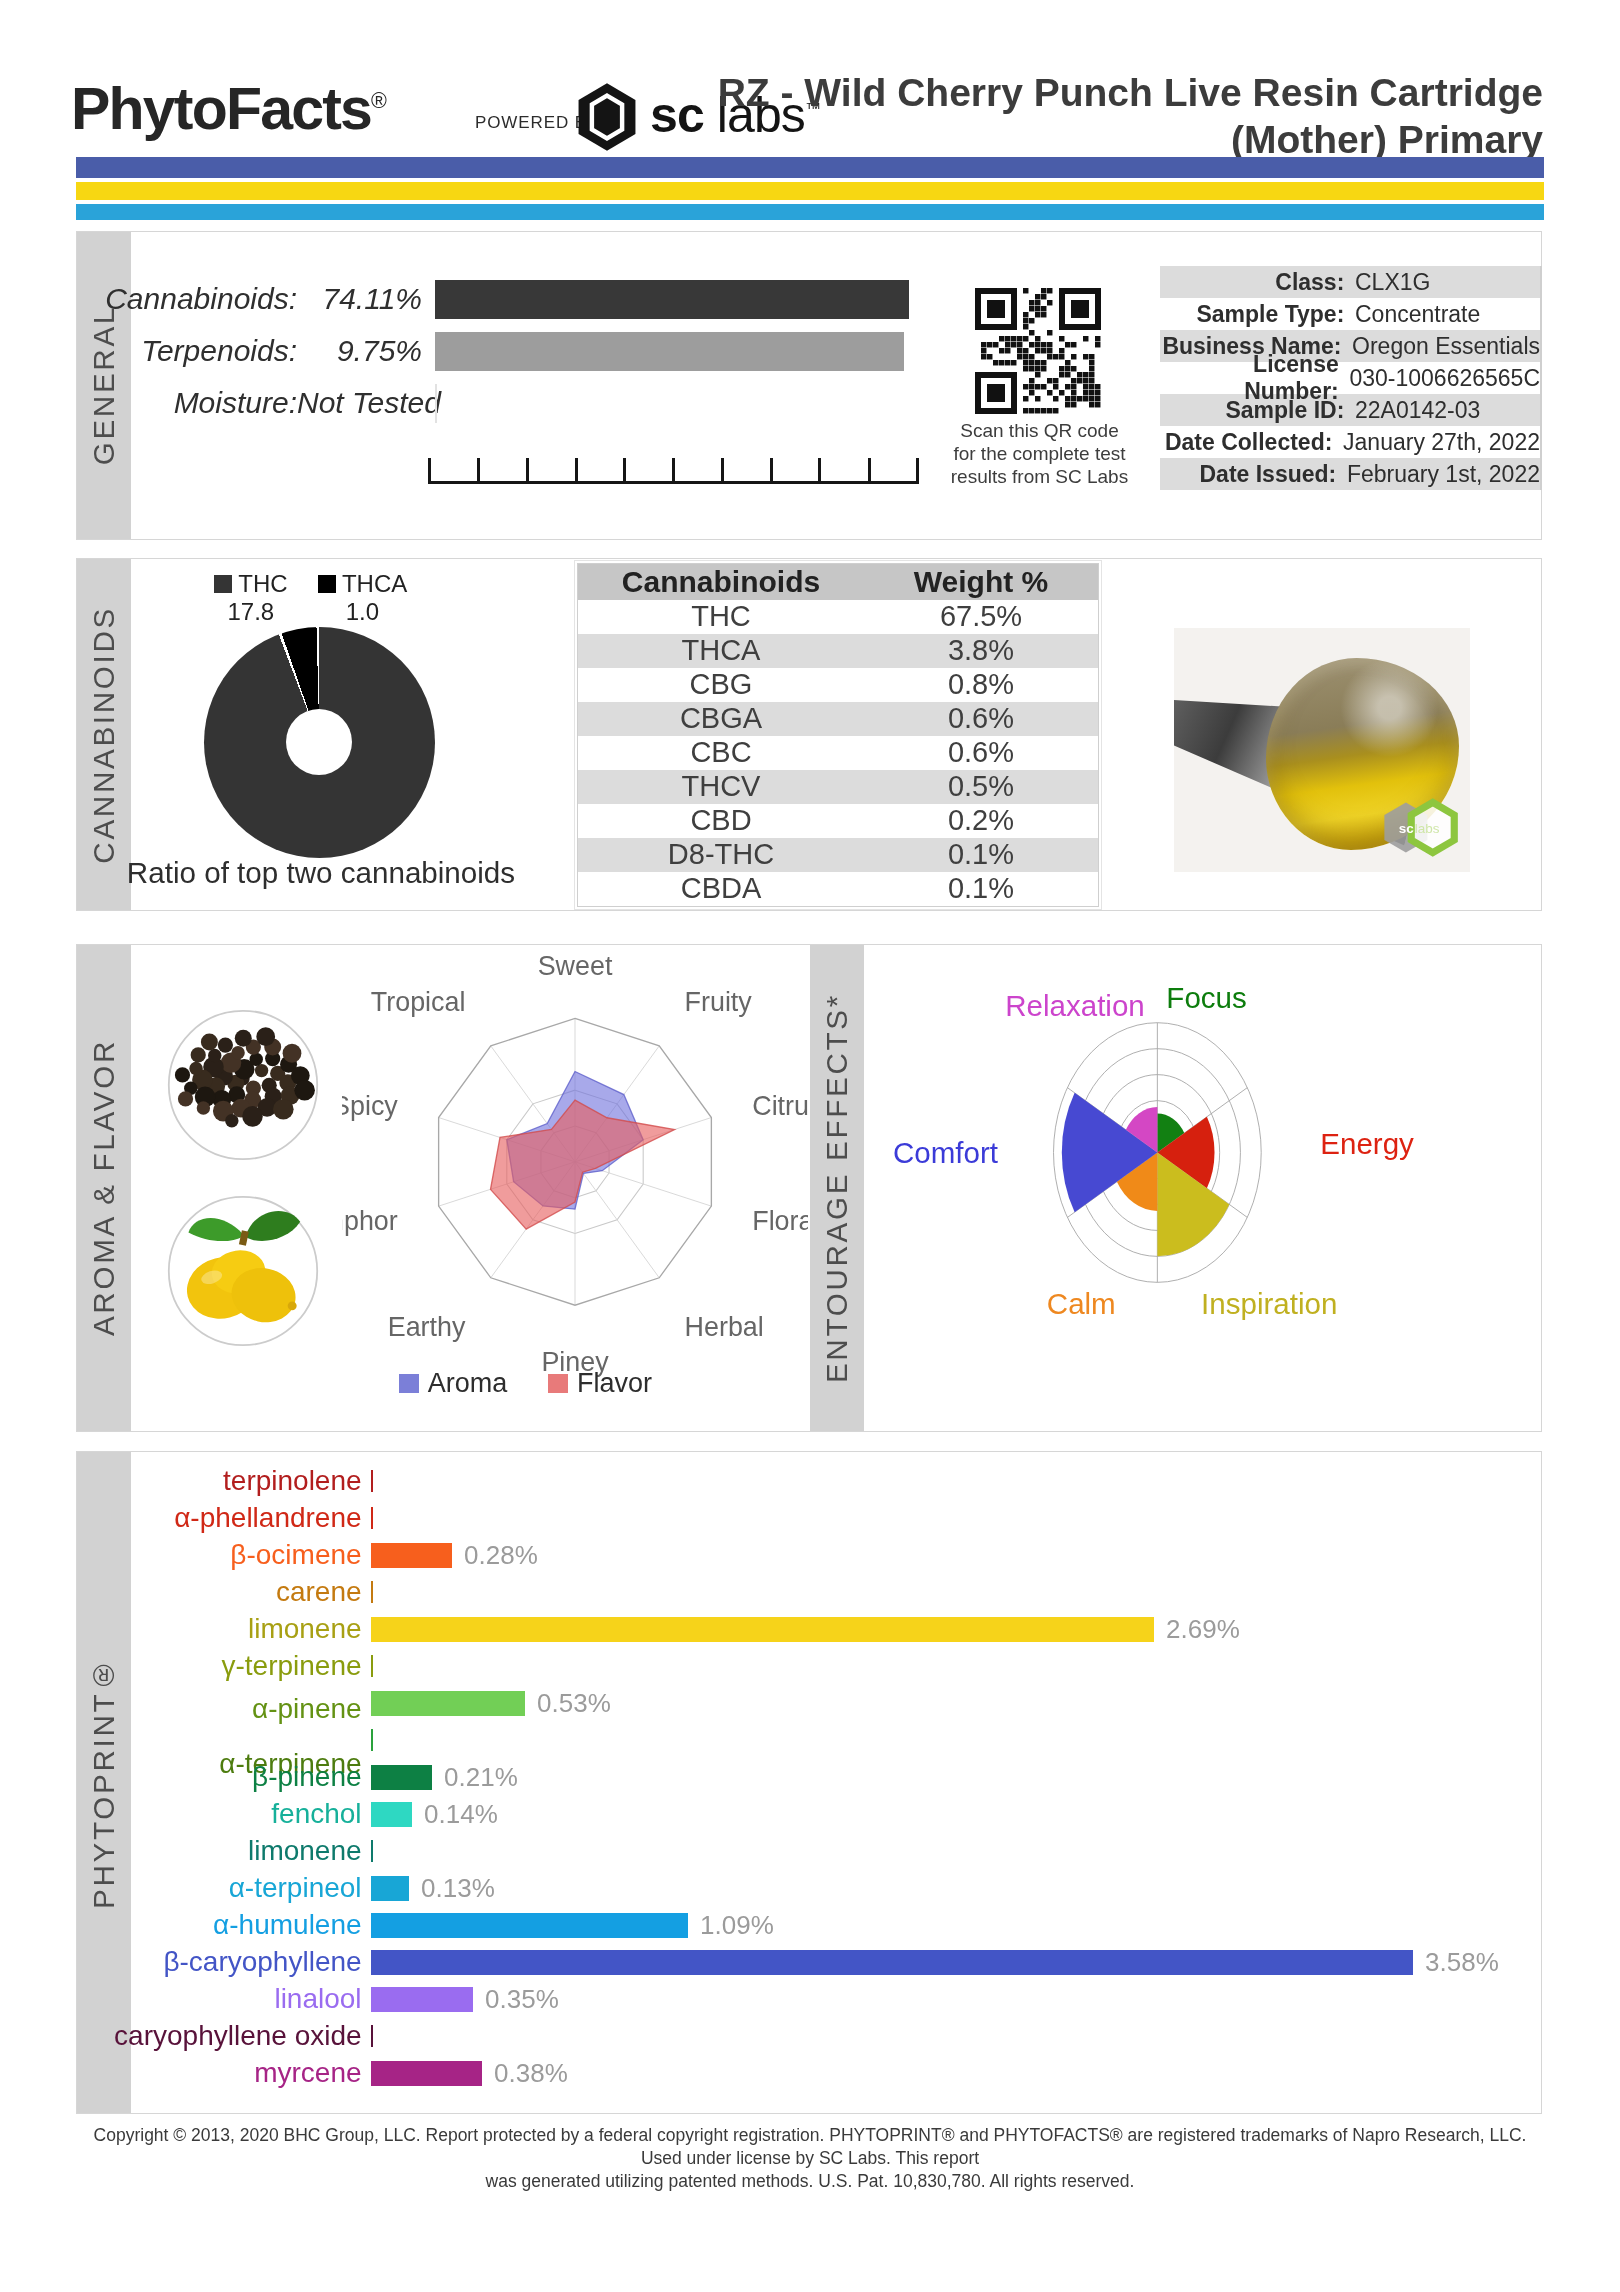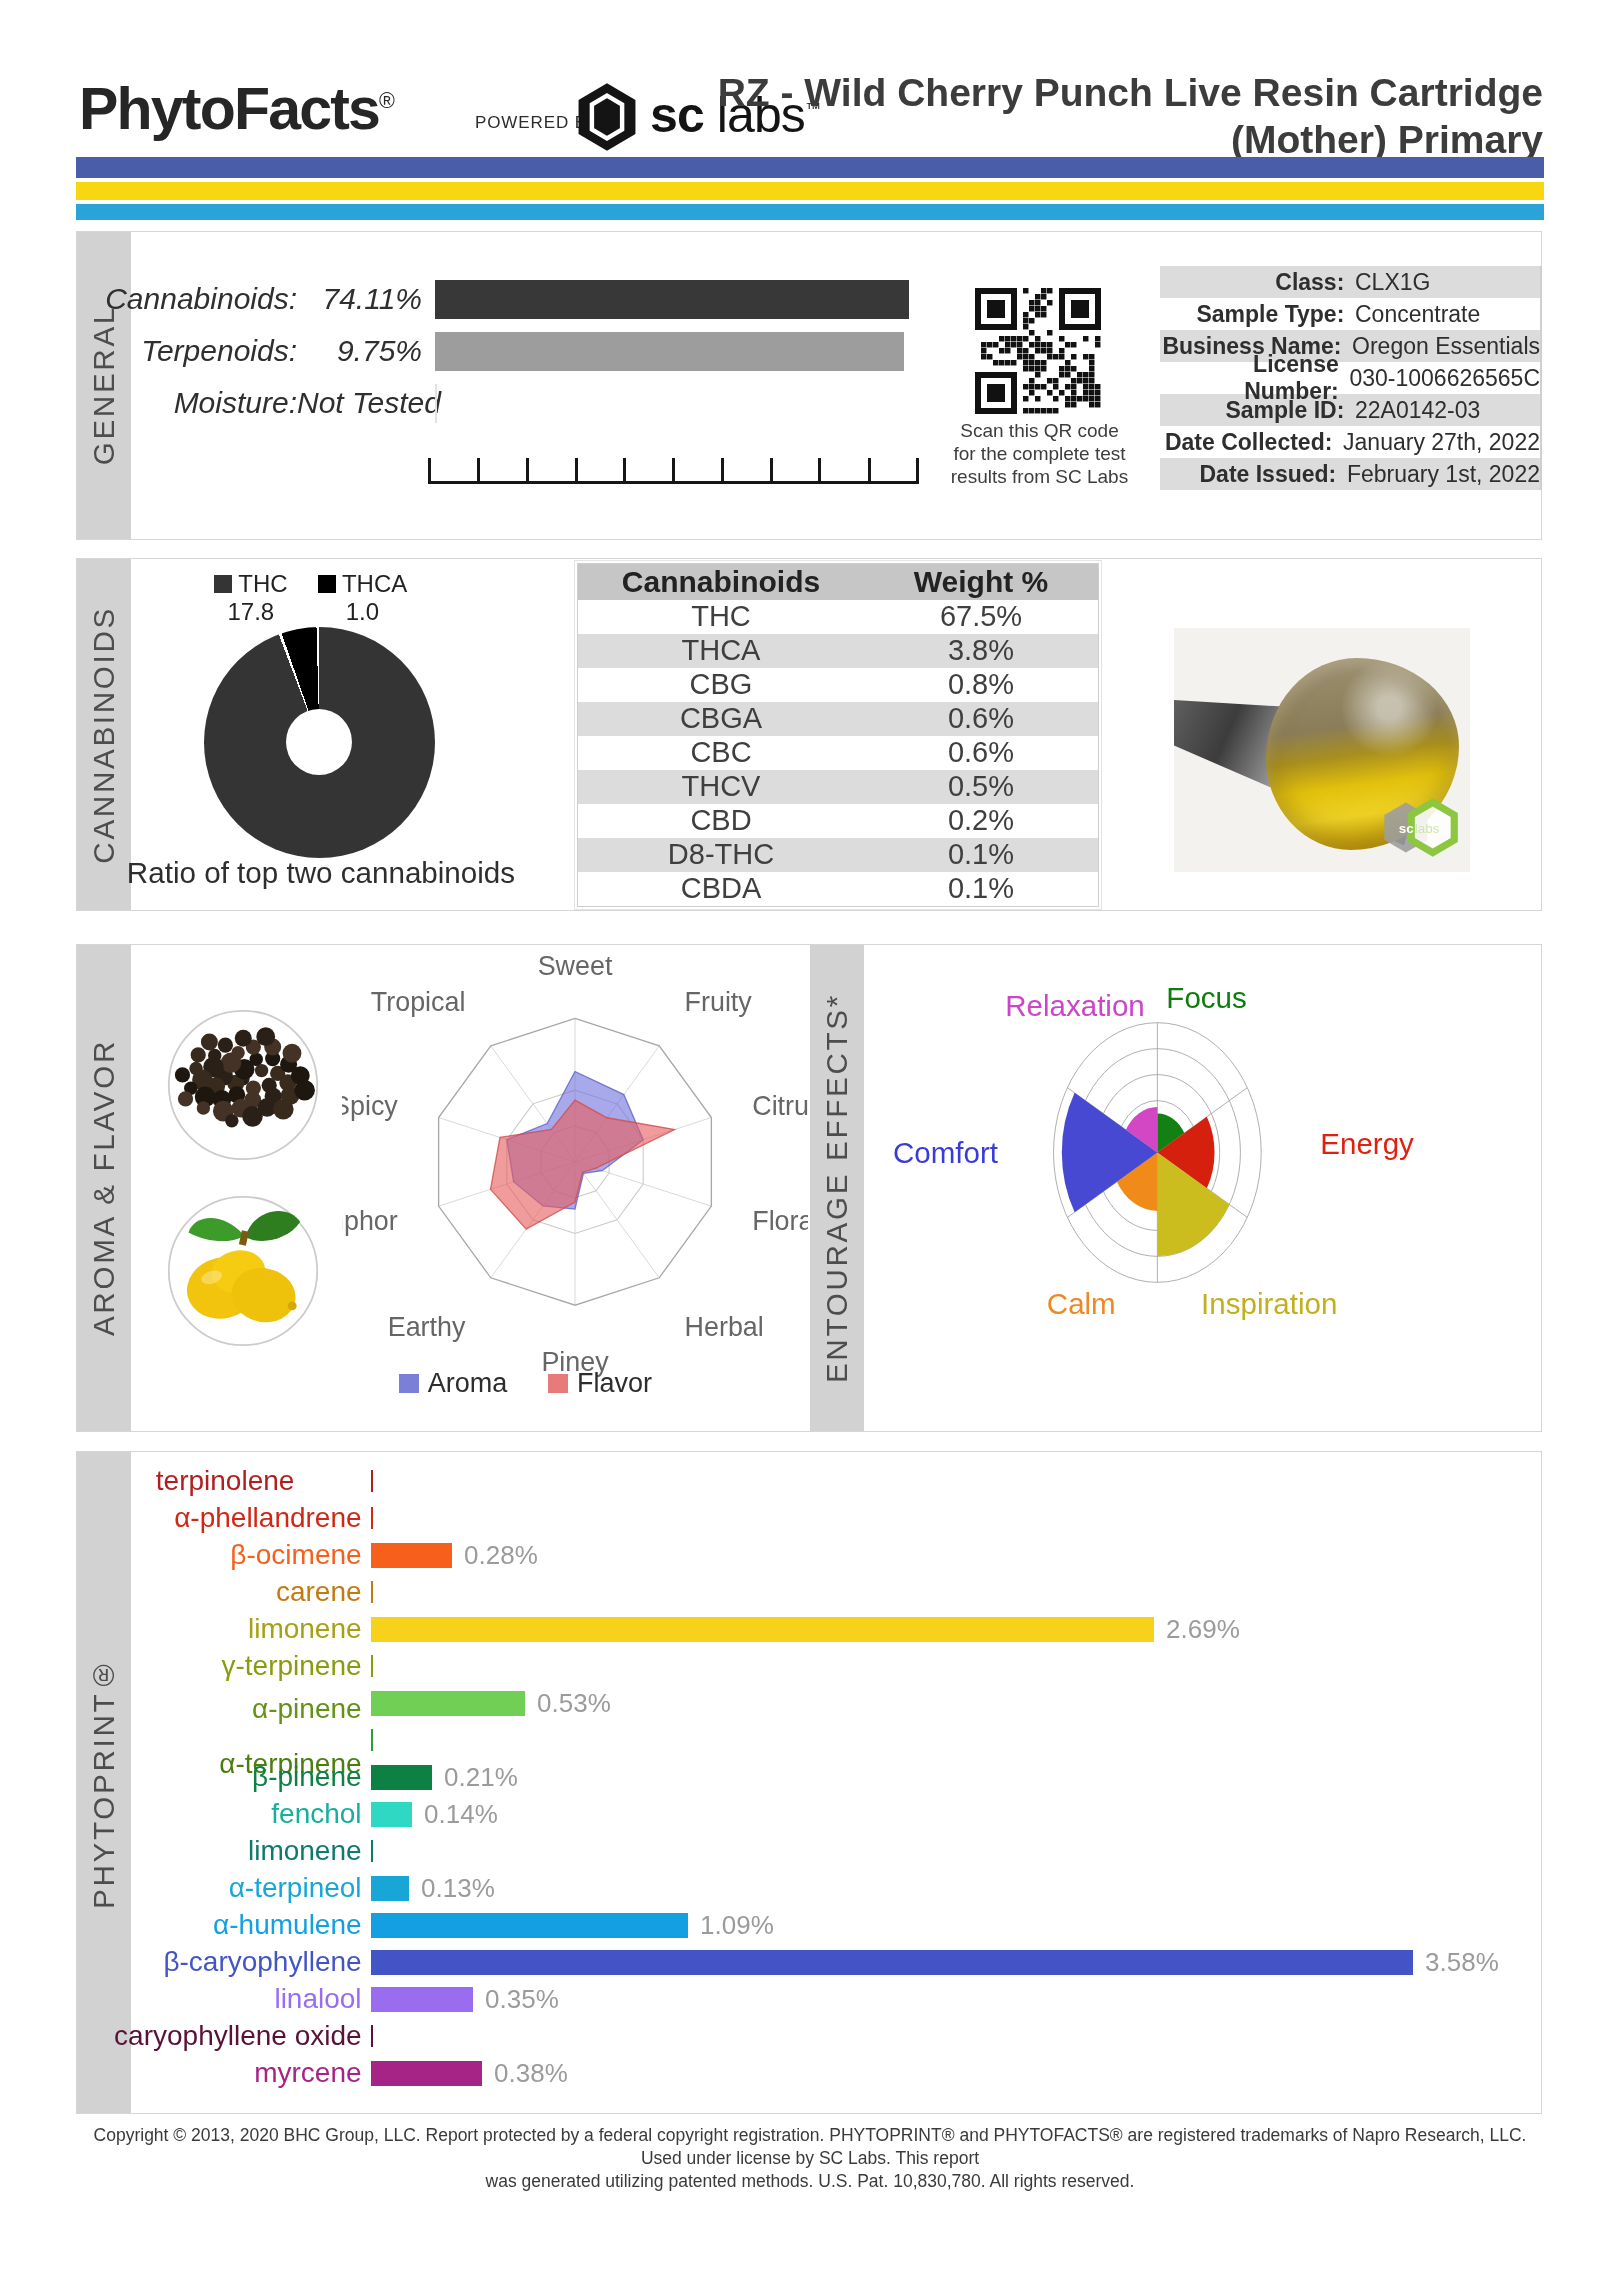--- a/index.html
+++ b/index.html
@@ -1,20 +1,20 @@
 <!DOCTYPE html>
 <html style="font-size:14.3px"><head>
 <meta charset="utf-8">
 <style>
   html,body{margin:0;padding:0;background:#fff;}
   body{width:1620px;height:2293px;font-family:"Liberation Sans",sans-serif;color:#333;}
   .page{position:relative;width:1620px;height:2293px;overflow:hidden;background:#fff;}
 
   
-  .brand{position:absolute;left:79px;top:75px;font-size:59px;font-weight:700;color:#262626;letter-spacing:-1.8px;}
+  .brand{position:absolute;left:71px;top:75px;font-size:59px;font-weight:700;color:#262626;letter-spacing:-1.8px;}
   .brand sup{font-size:21.5px;font-weight:400;letter-spacing:0;}
   .powered{position:absolute;left:475px;top:113px;font-size:17px;letter-spacing:0.9px;color:#2c2c2c;}
   .schex{position:absolute;left:575px;top:81px;}
   .sctext{position:absolute;left:650px;top:86px;font-size:50px;color:#141414;letter-spacing:-0.9px;}
   .sctext b{font-weight:800;}
   .sctext span{font-weight:400;}
   .sctext sup{font-size:16px;}
   .title{position:absolute;right:77px;top:70px;text-align:right;font-size:39px;font-weight:700;color:#3c3c3c;line-height:1.2;}
 
   .stripe{position:absolute;left:76px;width:1468px;}
@@ -540,21 +540,21 @@
         <text x="-92" y="-152" text-anchor="middle" font-size="33" fill="#cc44cc">Relaxation</text>
       </svg>
   </div>
 
   <div class="box" id="box-phyto">
     <div class="tab">
         <span>PHYTOPRINT®</span>
       </div>
     <div id="phyto-rows">
         <div class="p-row">
-          <div class="p-label" style="color: rgb(178, 30, 30); text-align: center;">terpinolene</div>
+          <div class="p-label" style="color: rgb(178, 30, 30);">terpinolene</div>
           <div class="p-barzone">
             <div class="p-tick" style="background: rgb(178, 30, 30);"></div>
           </div>
         </div>
         <div class="p-row">
           <div class="p-label" style="color: rgb(208, 40, 22);">α-phellandrene</div>
           <div class="p-barzone">
             <div class="p-tick" style="background: rgb(208, 40, 22);"></div>
           </div>
         </div>

